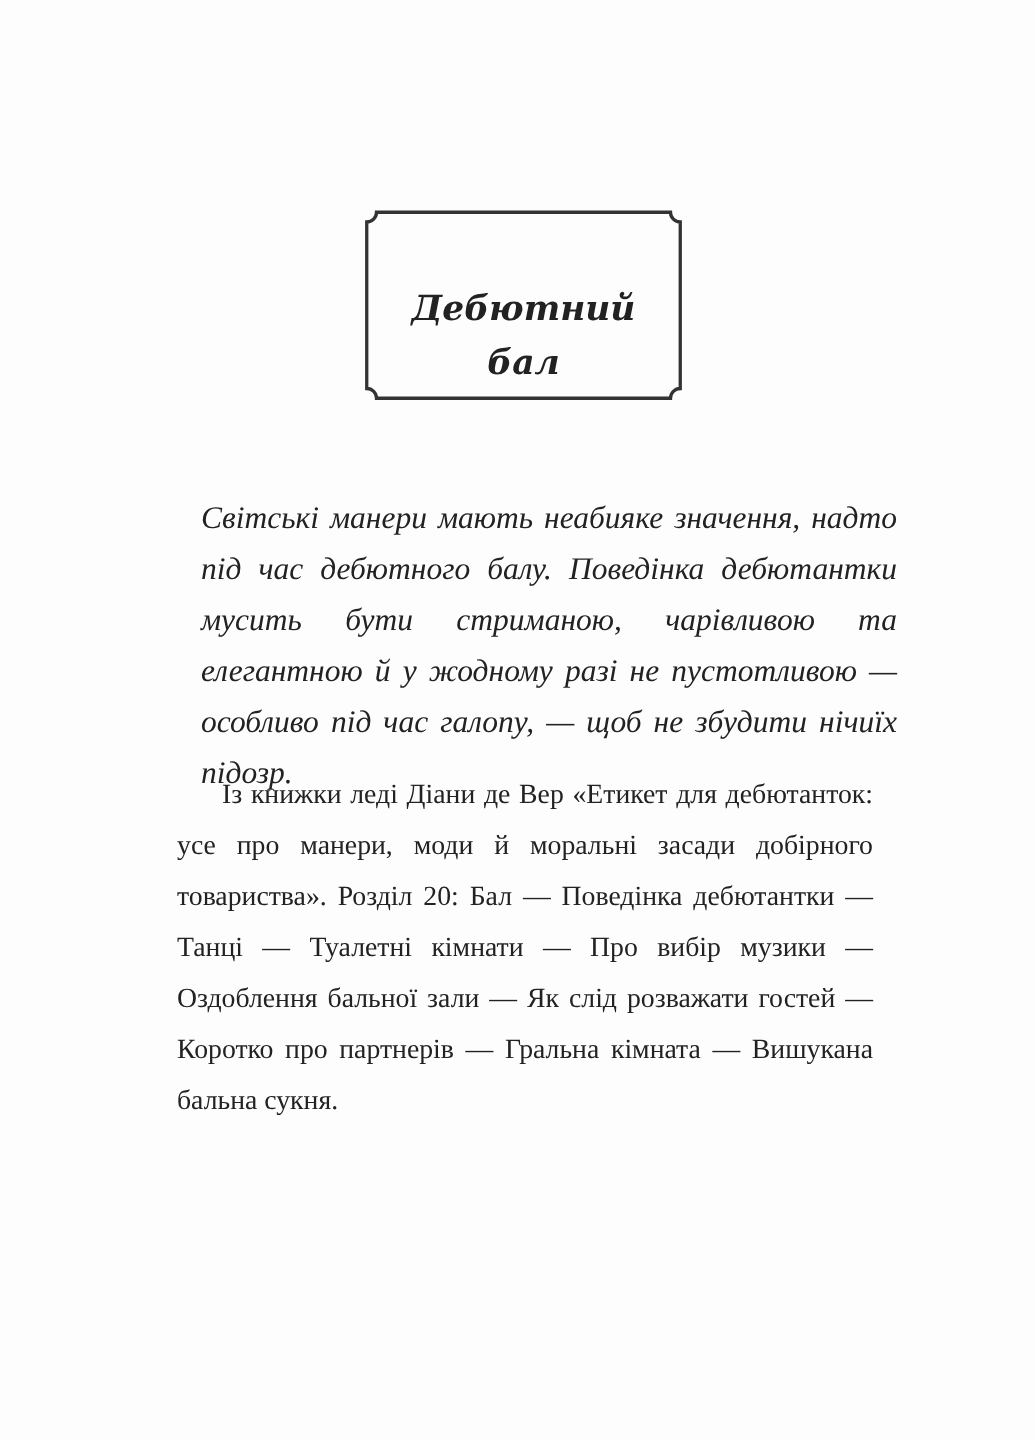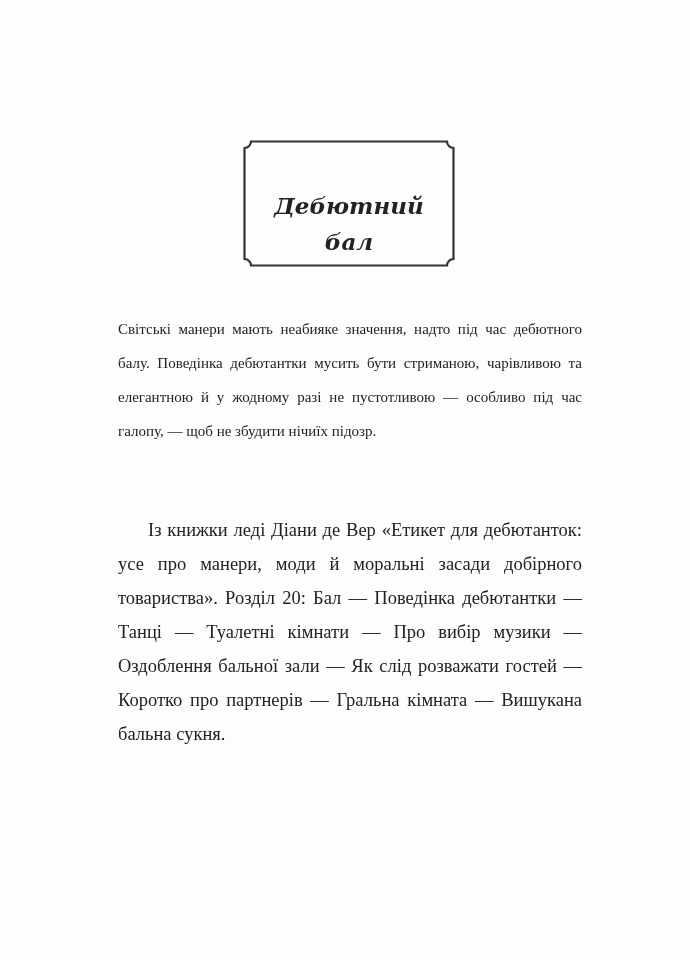--- a/index.html
+++ b/index.html
@@ -6,21 +6,21 @@
   body { width: 690px; height: 960px; background: #fdfdfd; position: relative; overflow: hidden; color: #222; }
   .title-box { position: absolute; left: 243px; top: 140px; width: 212px; height: 127px; }
   .title-box svg { position: absolute; left: 0; top: 0; }
   .part-title { position: absolute; left: 0; width: 212px; top: 10px; text-align: center;
     font-family: "DejaVu Serif", serif; font-size: 33px; letter-spacing: -1px; color: #222; font-weight: normal; }
   .sub-title { position: absolute; left: 0; width: 212px; text-align: center;
     font-family: "DejaVu Serif", serif; font-style: italic; font-weight: bold; font-size: 23px; color: #222; }
   .sub1 { top: 52px; }
   .sub2 { top: 88px; }
   .epigraph { position: absolute; left: 118px; top: 312px; width: 464px;
-    font-family: "Liberation Serif", serif; font-size: 15px; line-height: 34px; text-align: justify; margin: 0; }
+    font-family: "Liberation Serif", serif; font-style: italic; font-size: 21px; line-height: 34px; text-align: justify; margin: 16px; }
   .source { position: absolute; left: 118px; top: 513px; width: 464px;
     font-family: "Liberation Serif", serif; font-size: 18.5px; line-height: 34px; text-align: justify; margin: 0; text-indent: 30px; }
 </style>
 </head>
 <body>
 
 <div class="title-box">
   <svg width="212" height="127" viewBox="0 0 212 127">
     <path d="M8 1.5 H204 A6.5 6.5 0 0 0 210.5 8 V119 A6.5 6.5 0 0 0 204 125.5 H8 A6.5 6.5 0 0 0 1.5 119 V8 A6.5 6.5 0 0 0 8 1.5 Z" fill="none" stroke="#333" stroke-width="2.2"></path>
   </svg>

